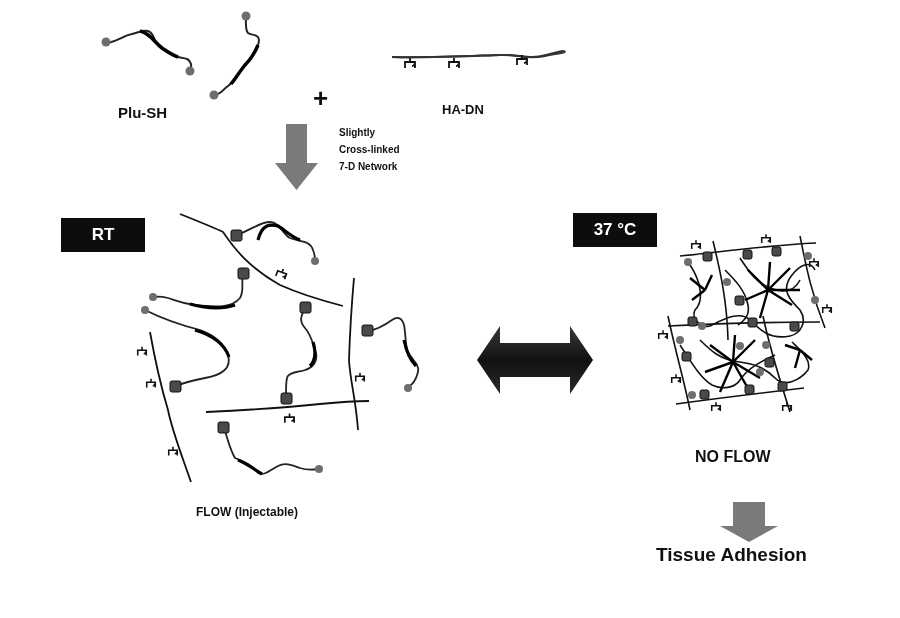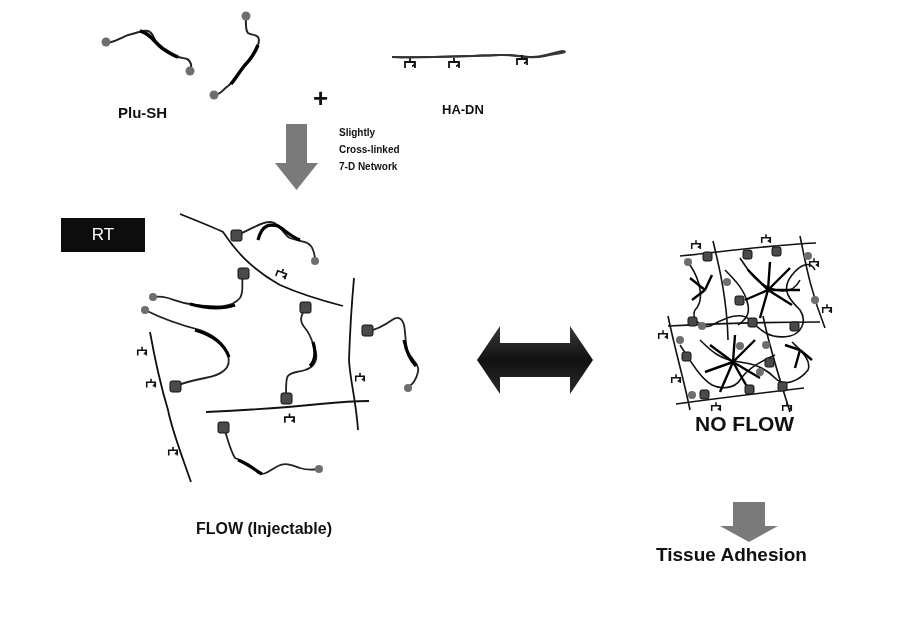--- a/index.html
+++ b/index.html
@@ -1,20 +1,20 @@
 <!DOCTYPE html>
 <html><head>
 <meta charset="utf-8">
 <style>
   html, body { margin: 0; padding: 0; background: #ffffff; }
   body { width: 900px; height: 618px; position: relative; overflow: hidden;
          font-family: "Liberation Sans", sans-serif; }
   #stage { position: absolute; left: 0; top: 0; width: 900px; height: 618px; }
   .lbl { position: absolute; font-weight: bold; color: #111; white-space: nowrap; }
-  .tag { position: absolute; background: #0d0d0d; color: #fff; font-weight: normal;
+  .tag { position: absolute; background: #0d0d0d; color: #fff; font-weight: bold;
          font-size: 17px; display: flex; align-items: center; justify-content: center; }
 </style>
 </head>
 <body>
 
 <div id="stage">
 
   <svg width="900" height="618" viewBox="0 0 900 618" style="position:absolute;left:0;top:0">
     <defs>
       <linearGradient id="dblg" x1="0" y1="0" x2="0" y2="1">
@@ -167,20 +167,21 @@
   <div class="lbl" style="left:313px;top:83px;font-size:26px">+</div>
   <div class="lbl" style="left:442px;top:102px;font-size:13px">HA-DN</div>
 
   <div class="lbl" style="left:339px;top:124px;font-size:10px;line-height:17px">
     <div>Slightly</div>
     <div>Cross-linked</div>
     <div>7-D Network</div>
   </div>
 
   <div class="tag" style="left:61px;top:218px;width:84px;height:34px">RT</div>
+  <div class="tag" style="left:573px;top:213px;width:84px;height:34px">37 °C</div>
 
-  <div class="lbl" style="left:196px;top:520px;font-size:16px">FLOW (Injectable)</div>
-  <div class="lbl" style="left:695px;top:412px;font-size:21px">NO FLOW</div>
+  <div class="lbl" style="left:196px;top:505px;font-size:12px">FLOW (Injectable)</div>
+  <div class="lbl" style="left:695px;top:448px;font-size:16px">NO FLOW</div>
 
   <div class="lbl" style="left:656px;top:542px;font-size:19px;line-height:26px">
     <div>Tissue Adhesion</div>
   </div>
 </div>
 
 </body></html>

